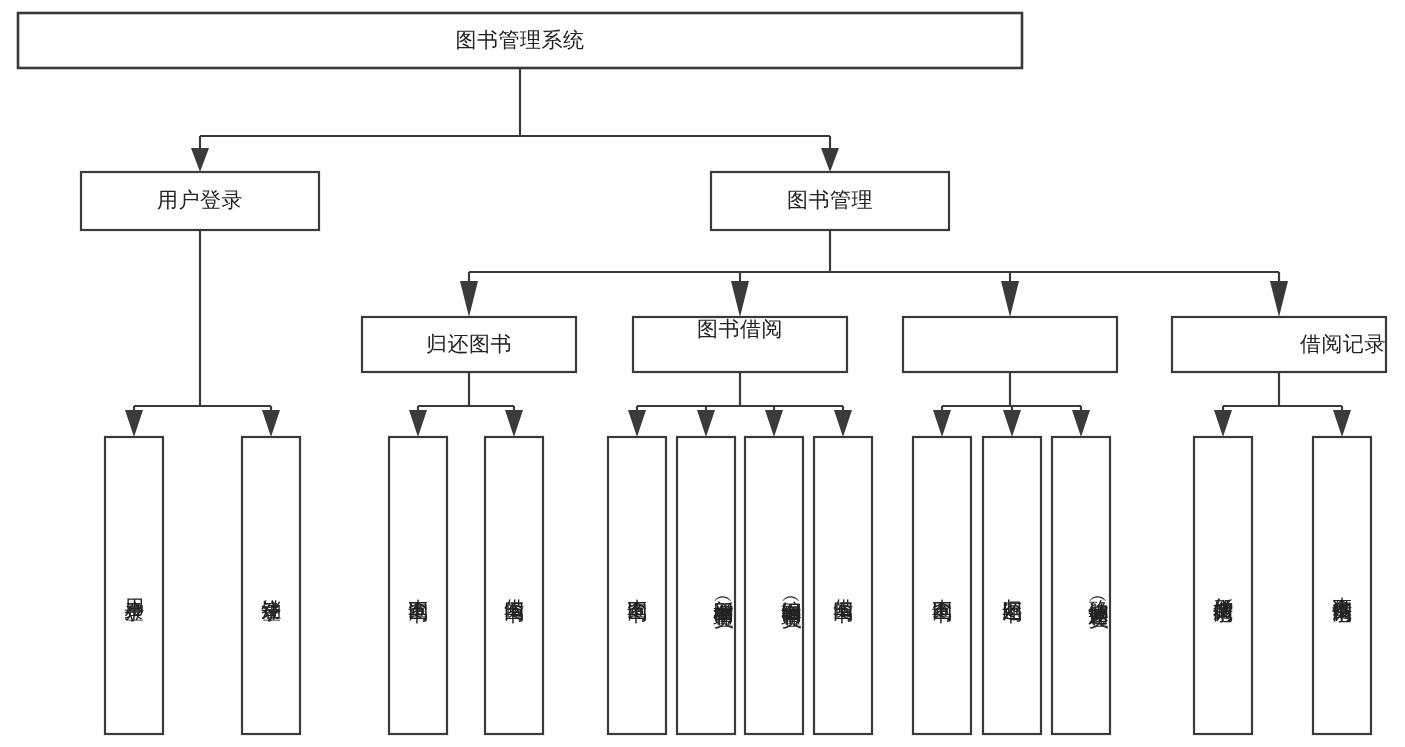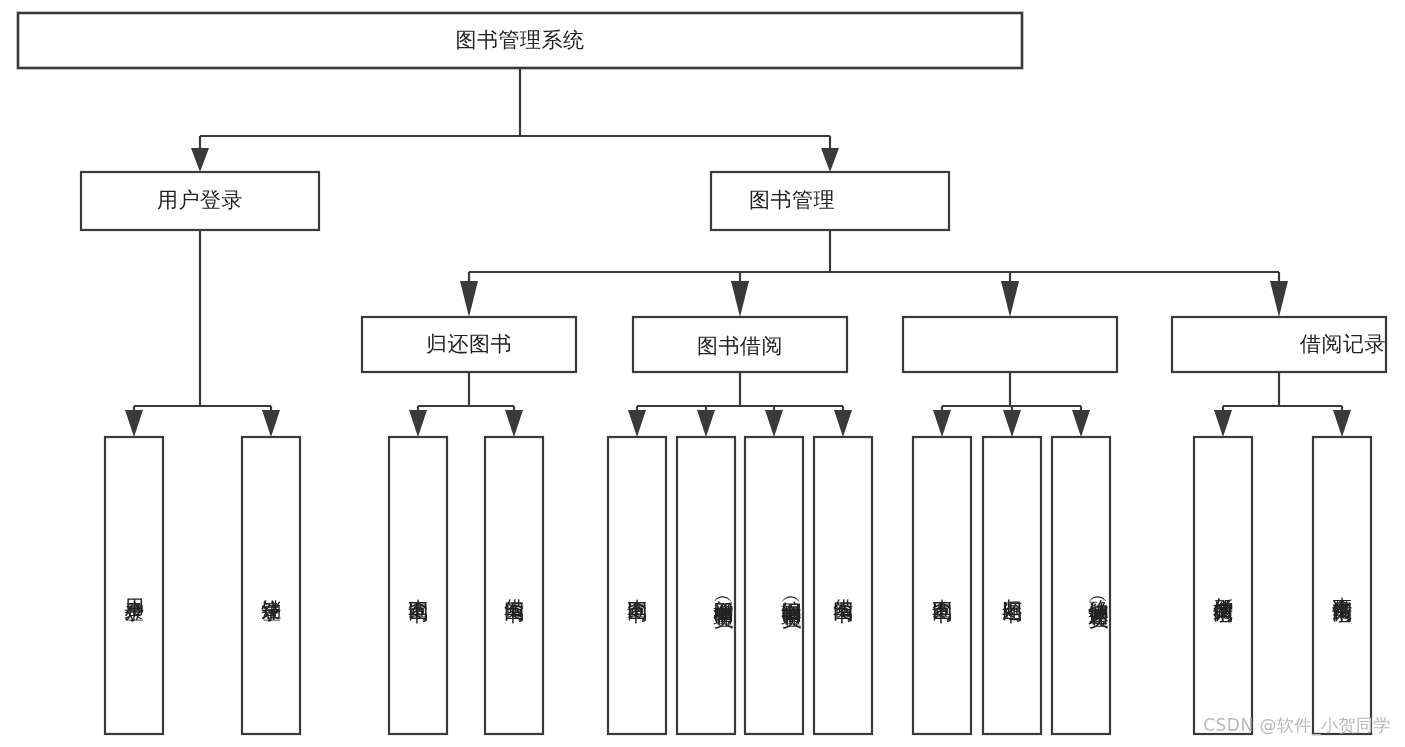--- a/index.html
+++ b/index.html
@@ -184,39 +184,38 @@
       <path class="link-line" d="M 1223 406 L 1223 414"></path>
       <path class="link-line" d="M 1342 406 L 1342 414"></path>
       <polygon class="arrow-head" points="1214,410 1232,410 1223,437"></polygon>
       <polygon class="arrow-head" points="1333,410 1351,410 1342,437"></polygon>
     </g>
   </svg>
 
   <div class="node-label horizontal" style="left:18px; top:13px; width:1004px; height:55px;">图书管理系统</div>
 
   <div class="node-label horizontal" style="left:81px; top:172px; width:238px; height:58px;">用户登录</div>
-  <div class="node-label horizontal" style="left:673px; top:172px; width:238px; height:58px;font-family:Liberation Serif, serif;">图书管理</div>
+  <div class="node-label horizontal" style="left:711px; top:172px; width:238px; height:58px;font-family:Liberation Serif, serif;">图书管理</div>
 
   <div class="node-label horizontal" style="left:362px; top:317px; width:214px; height:55px;">归还图书</div>
-  <div class="node-label horizontal" style="left:633px; top:319px; width:214px; height:55px;">图书借阅</div>
+  <div class="node-label horizontal" style="left:633px; top:302px; width:214px; height:55px;">图书借阅</div>
   <div class="node-label horizontal" style="left:1236px; top:317px; width:214px; height:55px;">借阅记录</div>
 
   <div class="node-label vertical" style="left:105px; top:437px; width:58px; height:297px;">用户登录</div>
   <div class="node-label vertical" style="left:242px; top:437px; width:58px; height:297px;">注销登录</div>
 
   <div class="node-label vertical" style="left:389px; top:437px; width:58px; height:297px;">查询图书</div>
   <div class="node-label vertical" style="left:485px; top:437px; width:58px; height:297px;">借阅图书</div>
 
   <div class="node-label vertical" style="left:608px; top:437px; width:58px; height:297px;">查询图书</div>
   <div class="node-label vertical" style="left:677px; top:437px; width:58px; height:297px; align-items:flex-start; padding-top:10px;">新增图书（管理员）</div>
   <div class="node-label vertical" style="left:745px; top:437px; width:58px; height:297px; align-items:flex-start; padding-top:10px;">编辑图书（管理员）</div>
   <div class="node-label vertical" style="left:814px; top:437px; width:58px; height:297px;">借阅图书</div>
 
   <div class="node-label vertical" style="left:913px; top:437px; width:58px; height:297px;">查询图书</div>
   <div class="node-label vertical" style="left:983px; top:437px; width:58px; height:297px;">归还图书</div>
   <div class="node-label vertical" style="left:1052px; top:437px; width:58px; height:297px; align-items:flex-start; padding-top:10px;">确认归还（管理员）</div>
 
   <div class="node-label vertical" style="left:1194px; top:437px; width:58px; height:297px;">新增借阅记录</div>
   <div class="node-label vertical" style="left:1313px; top:437px; width:58px; height:297px;">查询借阅记录</div>
 
-  <div class="watermark">CSDN @软件_小贺同学</div>
 
 </div>
 
 </body></html>

